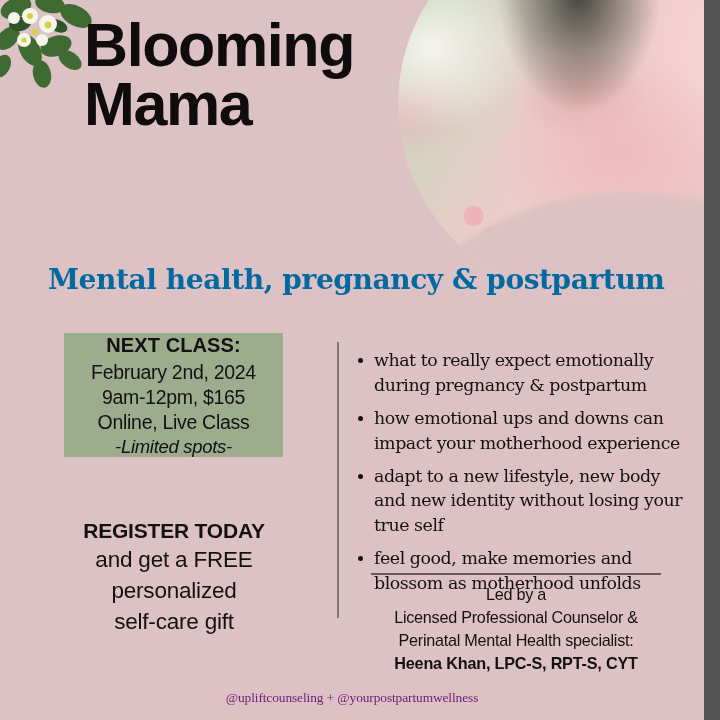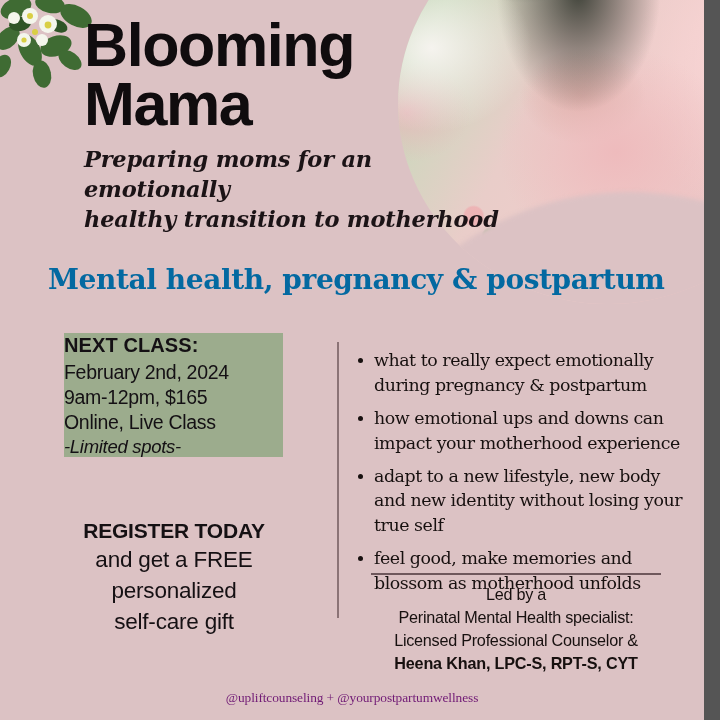--- a/index.html
+++ b/index.html
@@ -107,21 +107,21 @@
   
   .class-box {
     position: absolute;
     left: 64px;
     top: 333px;
     width: 219px;
     height: 124px;
     background: #9cac8d;
     display: flex;
     flex-direction: column;
-    align-items: flex-start;
+    align-items: center;
     justify-content: center;
     padding: 2px 0 0;
     box-sizing: border-box;
   }
   .class-box .line {
     font-size: 19.5px;
     line-height: 1.28;
     font-weight: 500;
     letter-spacing: -.3px;
     color: #141014;
@@ -282,24 +282,20 @@
       <circle cx="28" cy="46" r="2.6"></circle>
       <circle cx="39" cy="38" r="3"></circle>
     </g>
   </svg>
 
   <div class="title">
     <div>Blooming</div>
     <div>Mama</div>
   </div>
 
-  <div class="subtitle">
-    <div>Preparing moms for an emotionally</div>
-    <div>healthy transition to motherhood</div>
-  </div>
 
   <div class="section-head">Mental health, pregnancy &amp; postpartum</div>
 
   <div class="class-box">
     <div class="line head">NEXT CLASS:</div>
     <div class="line">February 2nd, 2024</div>
     <div class="line">9am-12pm, $165</div>
     <div class="line">Online, Live Class</div>
     <div class="line italic">-Limited spots-</div>
   </div>
@@ -316,20 +312,20 @@
   <ul class="bullets">
     <li>what to really expect emotionally during pregnancy &amp; postpartum</li>
     <li>how emotional ups and downs can impact your motherhood experience</li>
     <li>adapt to a new lifestyle, new body and new identity without losing your true self</li>
     <li>feel good, make memories and blossom as motherhood unfolds</li>
   </ul>
 
   <div class="hrule"></div>
   <div class="ledby">
     <div>Led by a</div>
+    <div>Licensed Professional Counselor &amp;</div>
     <div>Perinatal Mental Health specialist:</div>
-    <div>Licensed Professional Counselor &amp;</div>
     <div class="name">Heena Khan, LPC-S, RPT-S, CYT</div>
   </div>
 
   <div class="footer">@upliftcounseling + @yourpostpartumwellness</div>
 
 </div>
 
 </body></html>

